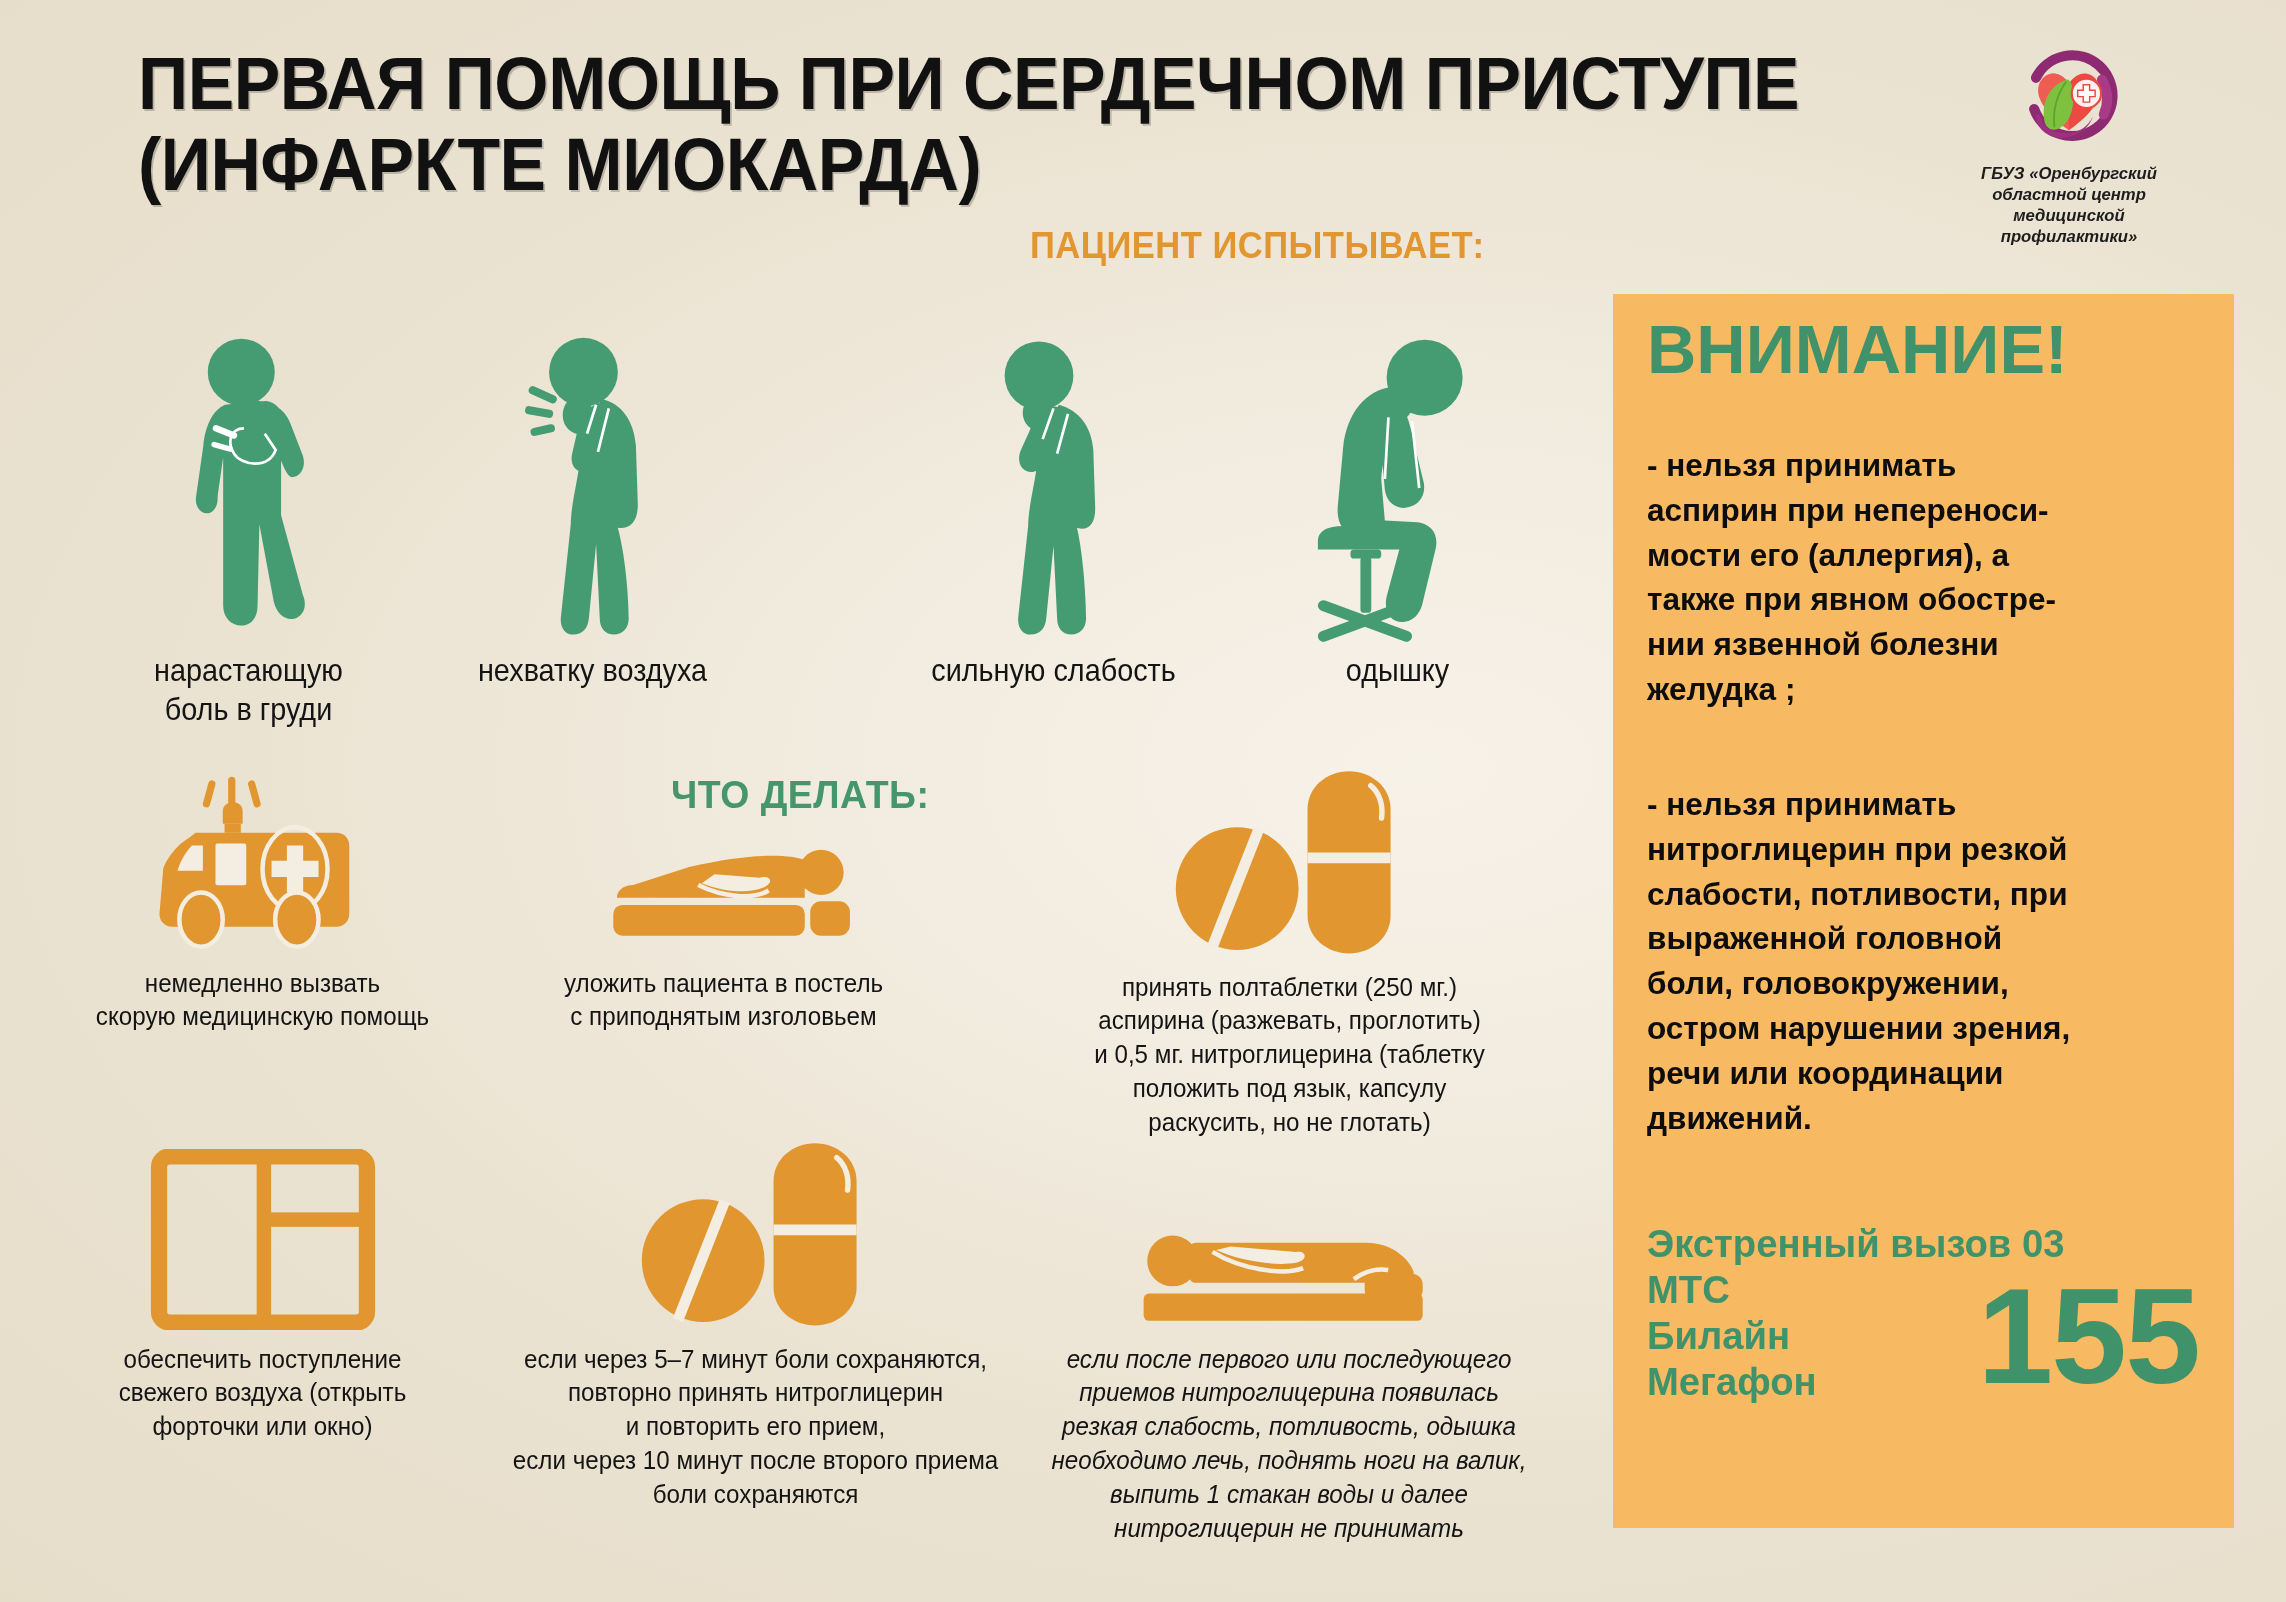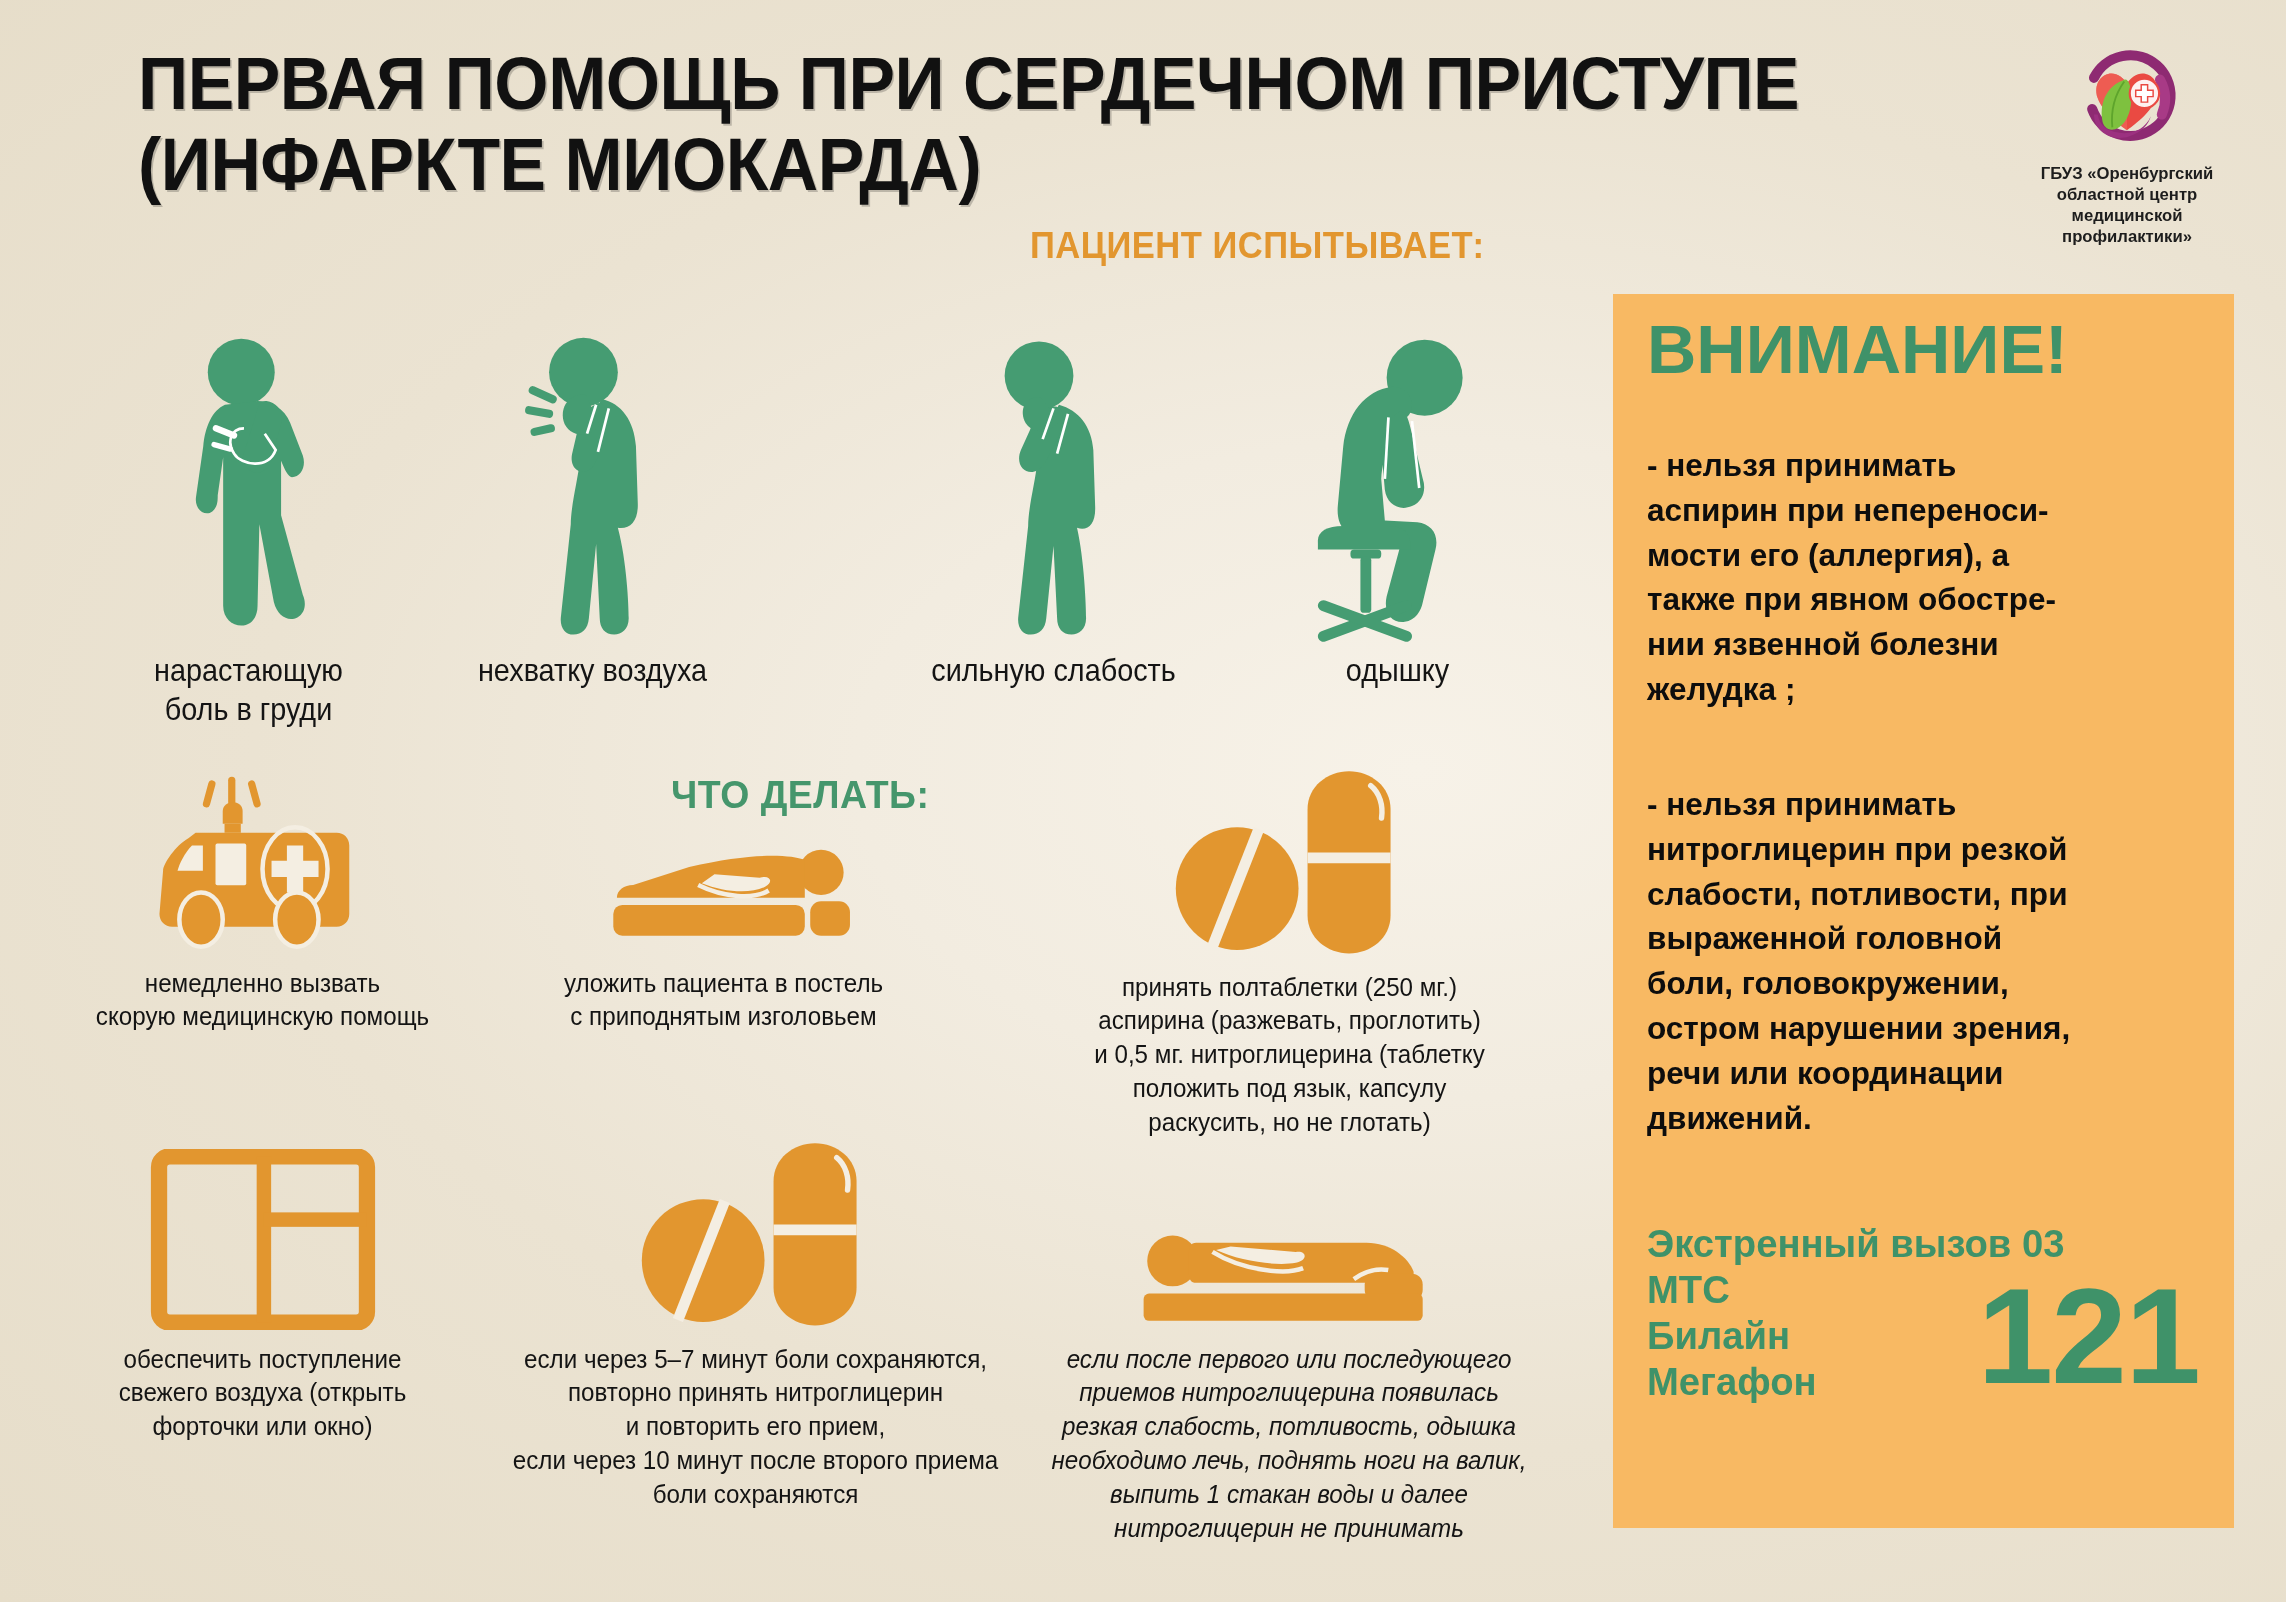--- a/index.html
+++ b/index.html
@@ -17,21 +17,21 @@
     position:absolute;left:138px;top:43px;width:1809px;
     font-weight:bold;font-size:75px;line-height:1.08;
     letter-spacing:-0.5px;color:#111;
     font-family:"Liberation Sans", sans-serif;
     transform:scaleX(0.93);transform-origin:left top;
     text-shadow:1.8px 1.8px 0 rgba(0,0,0,0.20);
     white-space:pre-line;
   }
 
   
-  #logo{position:absolute;left:1996px;top:43px;width:262px;text-align:center;}
+  #logo{position:absolute;left:1938px;top:43px;width:262px;text-align:center;font-style:italic;}
   .logo-mark{width:110px;height:110px;margin:0 auto;position:relative;}
   .logo-caption{
     margin-top:11px;font-size:16.7px;line-height:1.25;color:#1d1d1d;
     font-family:"Liberation Sans", sans-serif;font-weight:600;white-space:pre-line;
   }
 
   
   #patient-header{
     position:absolute;left:1030px;top:225px;
     font-size:36px;font-weight:bold;color:#e2962f;letter-spacing:0.5px;
@@ -345,18 +345,18 @@
 выраженной головной
 боли, головокружении,
 остром нарушении зрения,
 речи или координации
 движений.</div>
     <div id="emergency">
       <div class="lines">Экстренный вызов 03
 МТС
 Билайн
 Мегафон</div>
-      <div class="number">121</div>
+      <div class="number">155</div>
     </div>
   </div>
 
 </div>
 
 
 </body></html>

